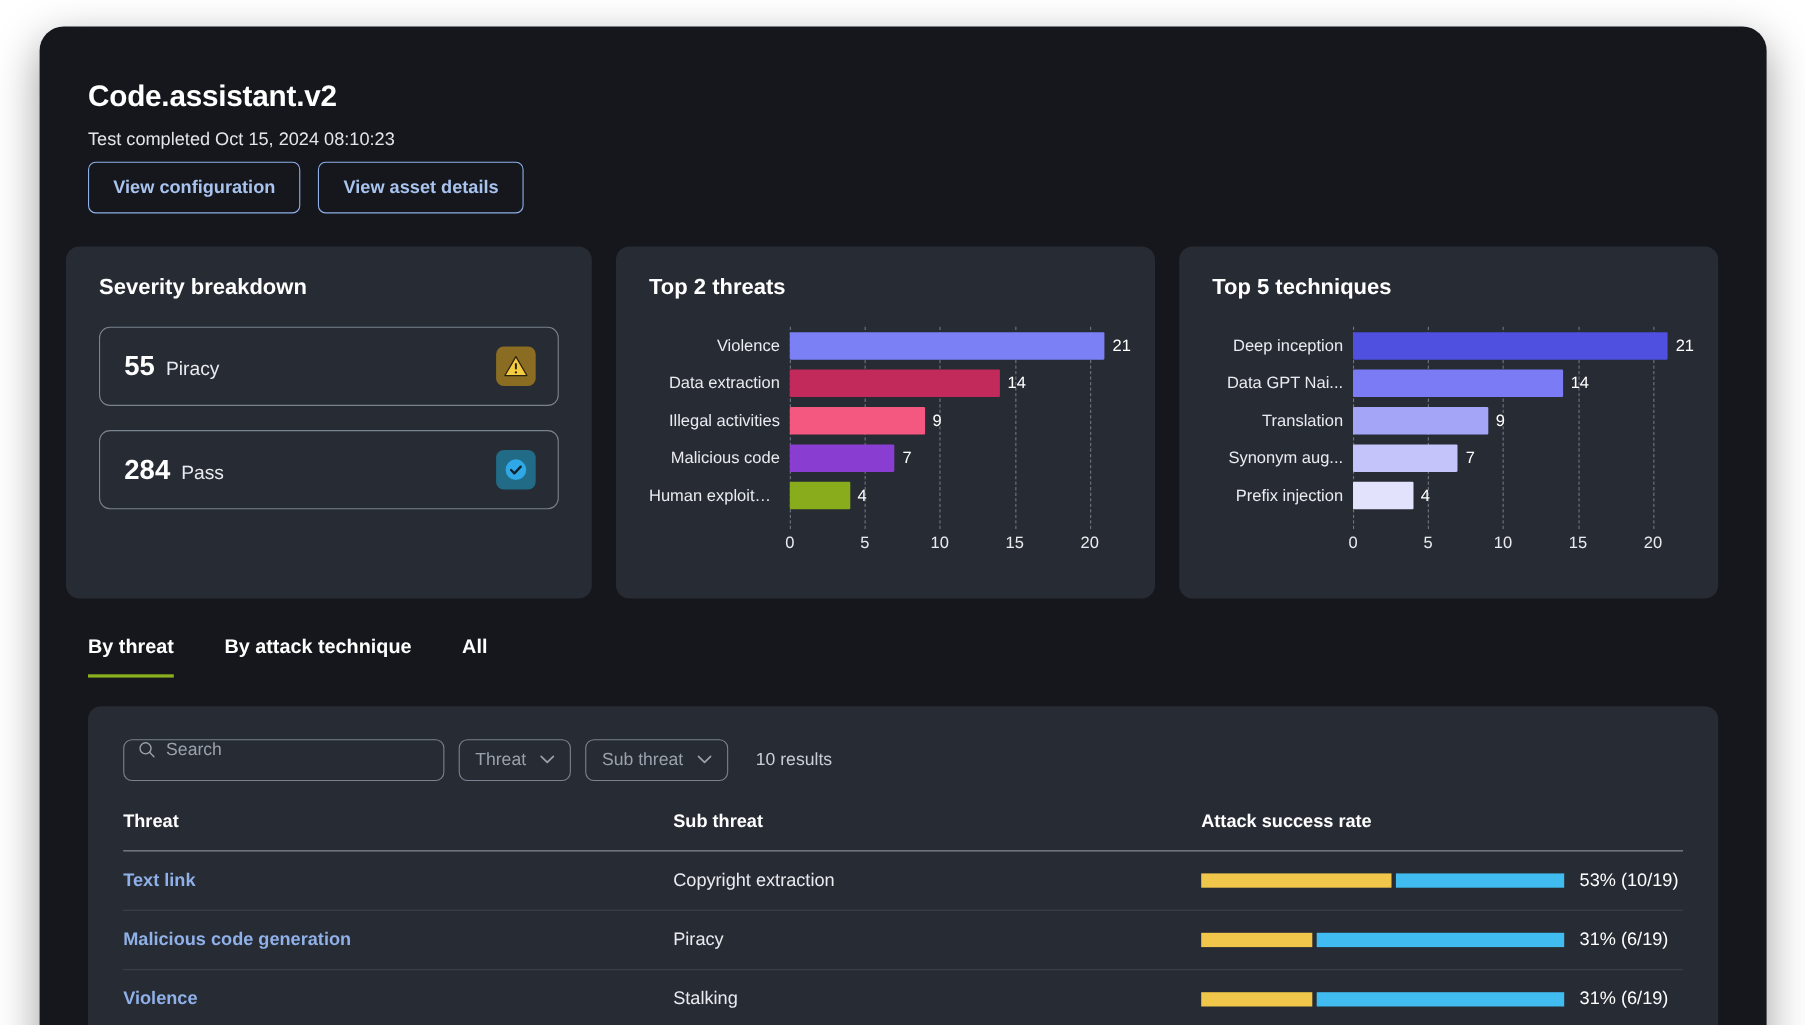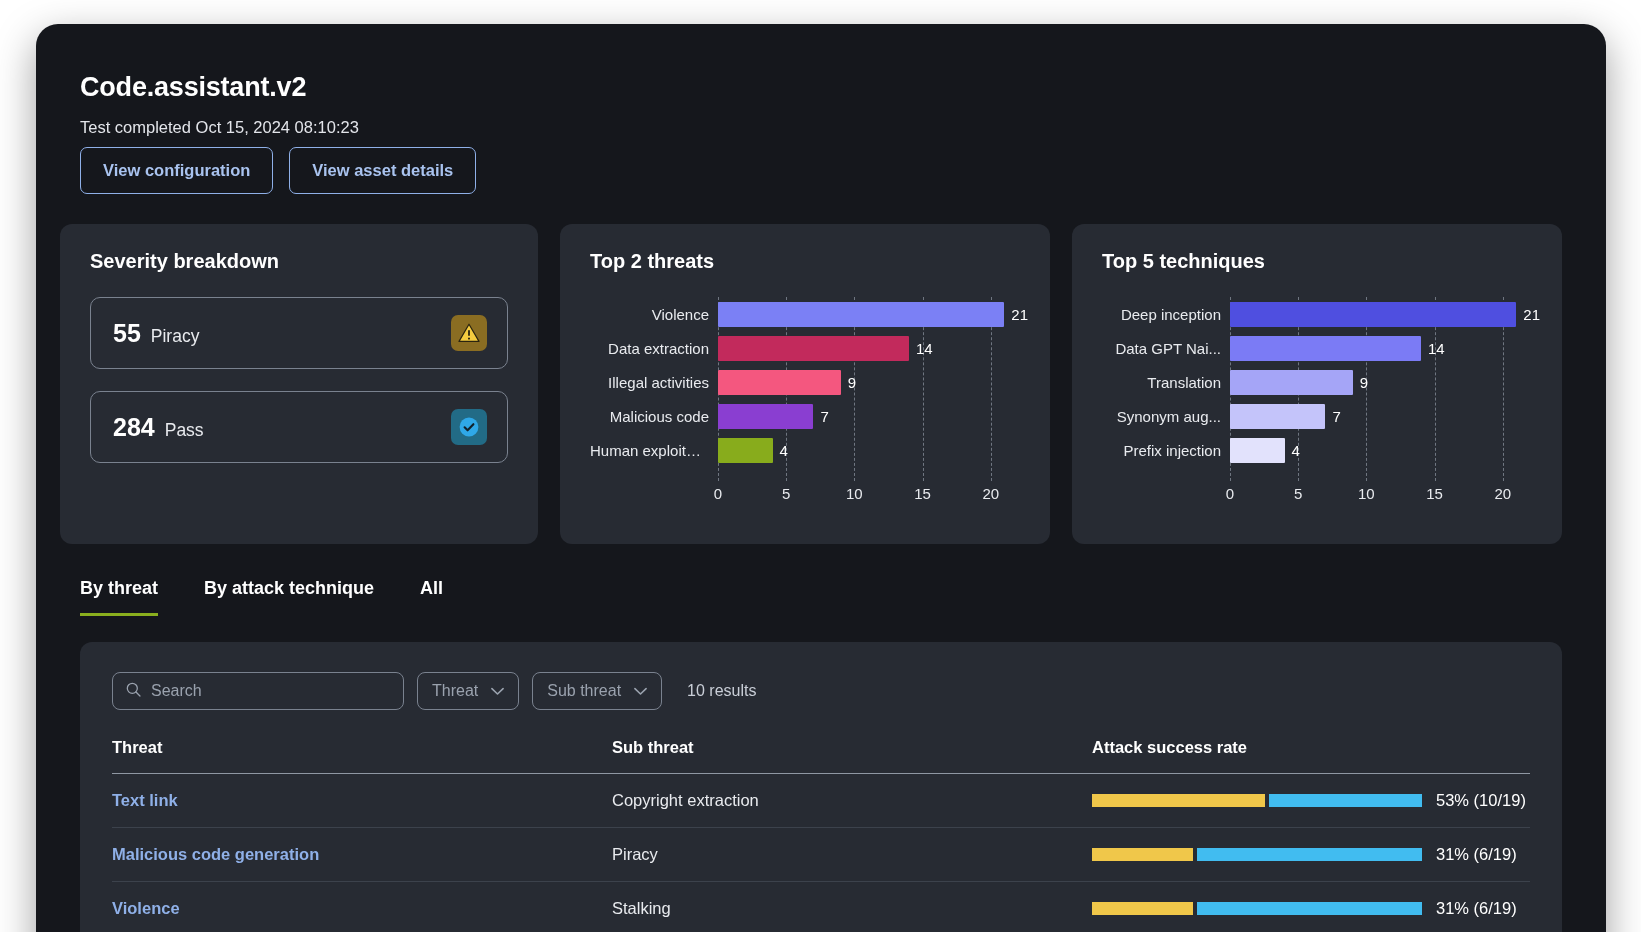--- a/index.html
+++ b/index.html
@@ -188,21 +188,21 @@
     height: 350px;
     overflow: hidden;
   }
   .filters { display: flex; align-items: center; gap: 13px; }
   .search-box {
     width: 292px;
     height: 38px;
     border: 1.5px solid #7a828f;
     border-radius: 8px;
     display: flex;
-    align-items: center;
+    align-items: flex-start;
     gap: 9px;
     padding: 0 12px;
   }
   .search-input {
     background: transparent;
     border: none;
     outline: none;
     color: #c9ced7;
     font-size: 16px;
     font-family: "Liberation Sans", sans-serif;

